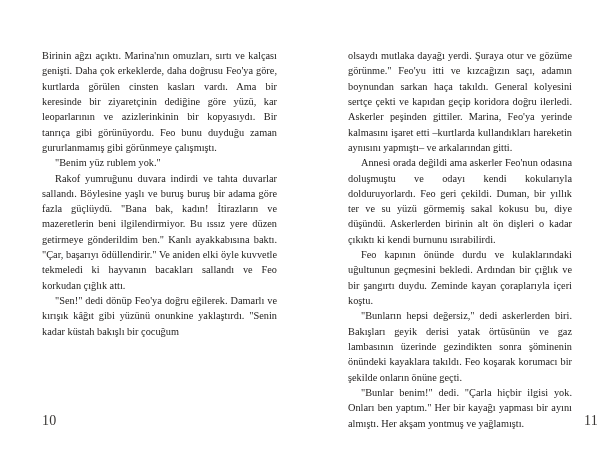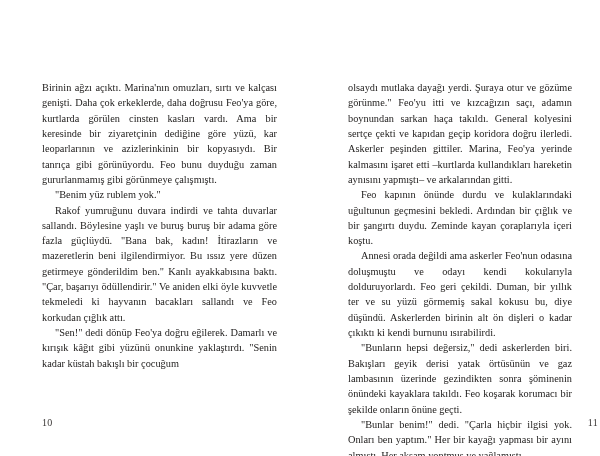--- a/index.html
+++ b/index.html
@@ -35,38 +35,37 @@
   .textblock {
     font-size: 10.3px;
     line-height: 15.32px;
     text-align: justify;
     text-justify: inter-word;
     -webkit-hyphens: none;
     hyphens: none;
     word-spacing: -0.1px;
     letter-spacing: 0.02px;
     color: #1d1b1a;
-    margin-top: 32px;
   }
   .textblock p {
     margin: 0;
     text-indent: 0;
   }
   .textblock p.indent {
     text-indent: 13px;
   }
   
   .textblock p:last-child {
     text-align: justify;
   }
 
   .folio {
     position: absolute;
     bottom: 28px;
-    font-size: 10px;
+    font-size: 14px;
     line-height: 1;
     color: #3a3735;
     letter-spacing: 0.3px;
     font-family: "Liberation Serif", "DejaVu Serif", serif;
   }
   .folio-left  { left: 42px; }
   .folio-right { right: 2px; }
 </style>
 </head>
 <body>
@@ -79,21 +78,21 @@
       <p class="indent">"Benim yüz rublem yok."</p>
       <p class="indent">Rakof yumruğunu duvara indirdi ve tahta duvarlar sallandı. Böylesine yaşlı ve buruş buruş bir adama göre fazla güçlüydü. "Bana bak, kadın! İtirazların ve mazeretlerin beni ilgilendirmiyor. Bu ıssız yere düzen getirmeye gönderildim ben." Kanlı ayakkabısına baktı. "Çar, başarıyı ödüllendirir." Ve aniden elki öyle kuvvetle tekmeledi ki hayvanın bacakları sallandı ve Feo korkudan çığlık attı.</p>
       <p class="indent">"Sen!" dedi dönüp Feo'ya doğru eğilerek. Damarlı ve kırışık kâğıt gibi yüzünü onunkine yaklaştırdı. "Senin kadar küstah bakışlı bir çocuğum</p>
     </div>
     <div class="folio folio-left">10</div>
   </div>
 
   <div class="page page-right">
     <div class="textblock">
       <p>olsaydı mutlaka dayağı yerdi. Şuraya otur ve gözüme görünme." Feo'yu itti ve kızcağızın saçı, adamın boynundan sarkan haça takıldı. General kolyesini sertçe çekti ve kapıdan geçip koridora doğru ilerledi. Askerler peşinden gittiler. Marina, Feo'ya yerinde kalmasını işaret etti –kurtlarda kullandıkları hareketin aynısını yapmıştı– ve arkalarından gitti.</p>
+      <p class="indent">Annesi orada değildi ama askerler Feo'nun odasına doluşmuştu ve odayı kendi kokularıyla dolduruyorlardı. Feo geri çekildi. Duman, bir yıllık ter ve su yüzü görmemiş sakal kokusu bu, diye düşündü. Askerlerden birinin alt ön dişleri o kadar çıkıktı ki kendi burnunu ısırabilirdi.</p>
       <p class="indent">Feo kapının önünde durdu ve kulaklarındaki uğultunun geçmesini bekledi. Ardından bir çığlık ve bir şangırtı duydu. Zeminde kayan çoraplarıyla içeri koştu.</p>
-      <p class="indent">Annesi orada değildi ama askerler Feo'nun odasına doluşmuştu ve odayı kendi kokularıyla dolduruyorlardı. Feo geri çekildi. Duman, bir yıllık ter ve su yüzü görmemiş sakal kokusu bu, diye düşündü. Askerlerden birinin alt ön dişleri o kadar çıkıktı ki kendi burnunu ısırabilirdi.</p>
       <p class="indent">"Bunların hepsi değersiz," dedi askerlerden biri. Bakışları geyik derisi yatak örtüsünün ve gaz lambasının üzerinde gezindikten sonra şöminenin önündeki kayaklara takıldı. Feo koşarak korumacı bir şekilde onların önüne geçti.</p>
       <p class="indent">"Bunlar benim!" dedi. "Çarla hiçbir ilgisi yok. Onları ben yaptım." Her bir kayağı yapması bir ayını almıştı. Her akşam yontmuş ve yağlamıştı.</p>
     </div>
     <div class="folio folio-right">11</div>
   </div>
 
 </div>
 
 </body></html>

